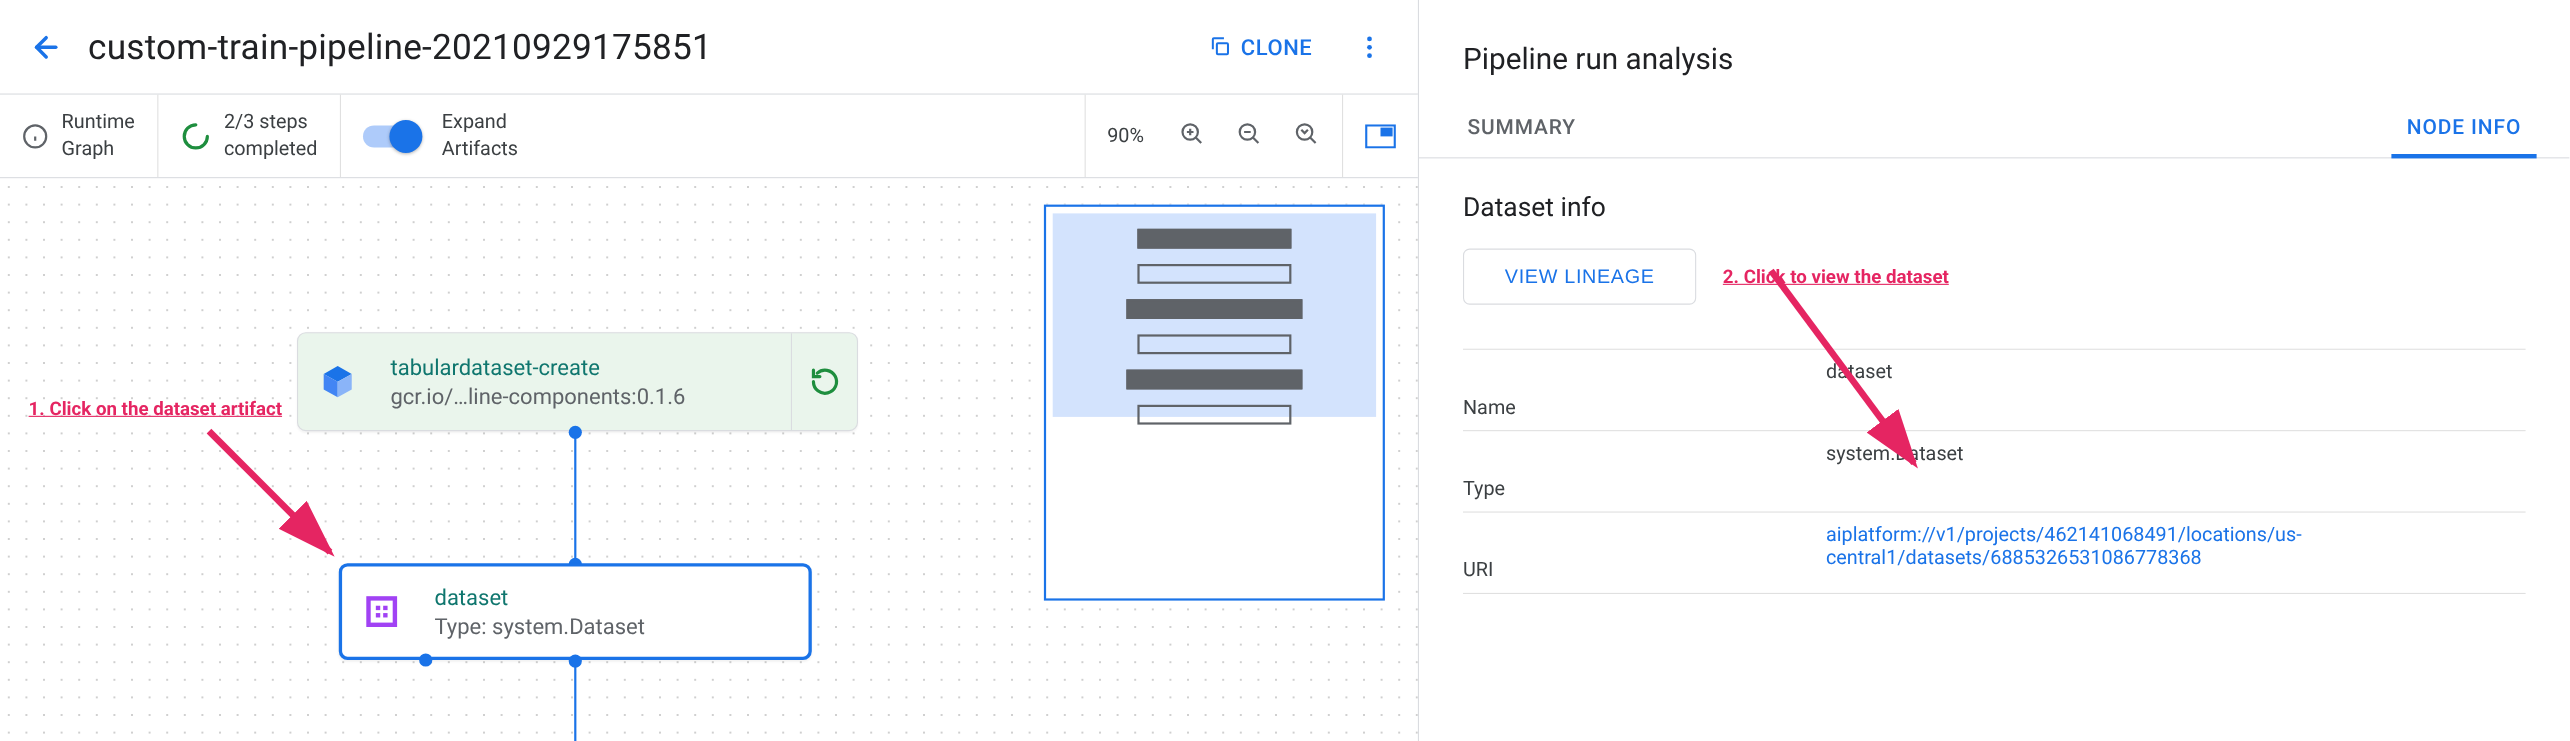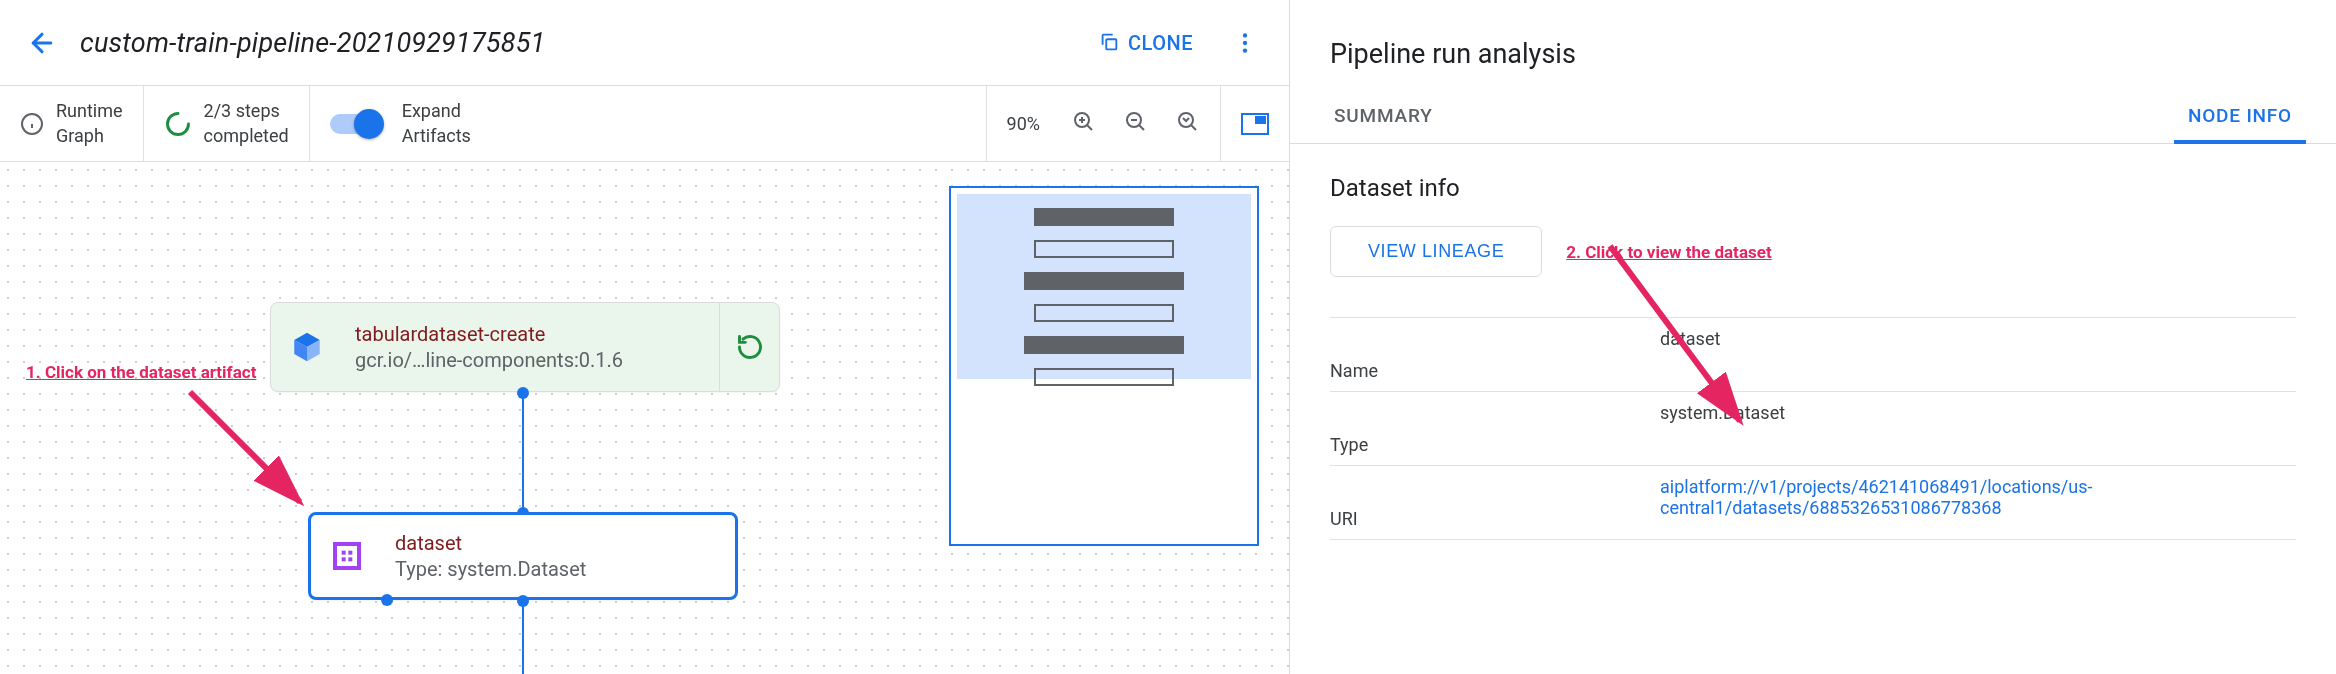--- a/index.html
+++ b/index.html
@@ -16,21 +16,21 @@
   .left-pane { width: 1290px; border-right: 1px solid #dadce0; display: flex; flex-direction: column; }
   .right-pane { flex: 1; display: flex; flex-direction: column; }
 
   
   .header-row {
     display: flex; align-items: center; height: 86px;
     border-bottom: 1px solid #dadce0;
     padding: 0 24px 0 24px;
   }
   .back-icon { color: #1a73e8; width: 36px; height: 36px; display:flex;align-items:center;justify-content:center;cursor:pointer;}
-  .page-title { font-size: 27px; font-weight: 400; margin-left: 20px; flex:1; color:#202124; letter-spacing:0.2px;font-style:italic;}
+  .page-title { font-size: 32px; font-weight: 400; margin-left: 20px; flex:1; color:#202124; letter-spacing:0.2px;}
   .clone-btn { color:#1a73e8; font-weight:500; font-size:20px; display:flex;gap:8px; padding:8px 16px; cursor:pointer; letter-spacing:0.5px;}
   .more-icon { color:#1a73e8; width:40px;height:40px;display:flex;align-items:center;justify-content:center;cursor:pointer;margin-left:16px;}
 
   
   .toolbar-row {
     display:flex; align-items:center; height: 76px; border-bottom:1px solid #dadce0;
   }
   .tool-cell { display:flex;align-items:center;height:100%;padding:0 20px;border-right:1px solid #e0e0e0;gap:12px;}
   .tool-cell:last-child{border-right:none;}
   .muted-icon{color:#5f6368;width:24px;height:24px;display:flex;align-items:center;justify-content:center;}
@@ -44,21 +44,21 @@
   .tool-svg{color:#5f6368;cursor:pointer;}
 
   
   .canvas-wrap{flex:1;background-image:radial-gradient(#cfcfcf 1.2px, transparent 1.2px);background-size:16px 16px;position:relative;overflow:hidden;}
 
   .node{position:absolute;background:#fff;border:1px solid #dadce0;border-radius:8px;display:flex;align-items:center;box-shadow:0 1px 2px rgba(0,0,0,.05);}
   .node.green{background:#eaf5ec;}
   .node.selected{border:3px solid #1a73e8;}
   .node-left{width:72px;display:flex;align-items:center;justify-content:center;height:100%;}
   .node-body{flex:1;padding:8px 12px;}
-  .node-title{font-size:20px;color:#7f1d1d;font-weight:400;}
+  .node-title{font-size:20px;color:#0f766e;font-weight:400;}
   .node-sub{font-size:20px;color:#5f6368;margin-top:2px;}
   .node-right{width:60px;display:flex;align-items:center;justify-content:center;border-left:1px solid #dadce0;height:100%;}
 
   .edge{position:absolute;width:2px;background:#1a73e8;}
   .edge-dot{position:absolute;width:12px;height:12px;border-radius:50%;background:#1a73e8;}
 
   .minimap{position:absolute;right:30px;top:24px;width:310px;height:360px;border:2px solid #1a73e8;background:#fff;padding:20px;}
   .minimap .view-rect{position:absolute;left:6px;top:6px;right:6px;height:185px;background:#d3e3fd;}
   .minimap-bars{position:relative;display:flex;flex-direction:column;align-items:center;gap:14px;}
   .mm-bar{width:140px;height:18px;border:2px solid #5f6368;}

